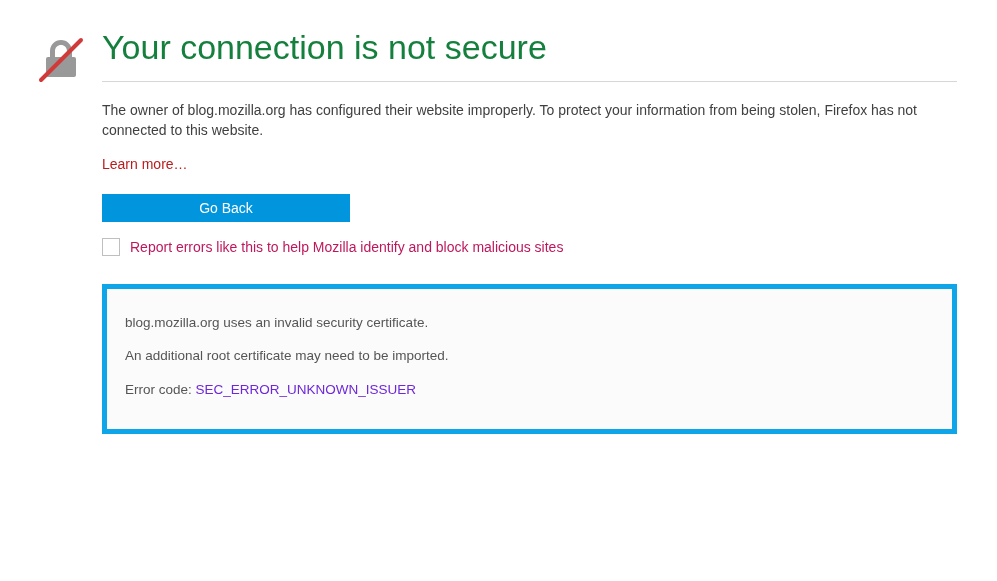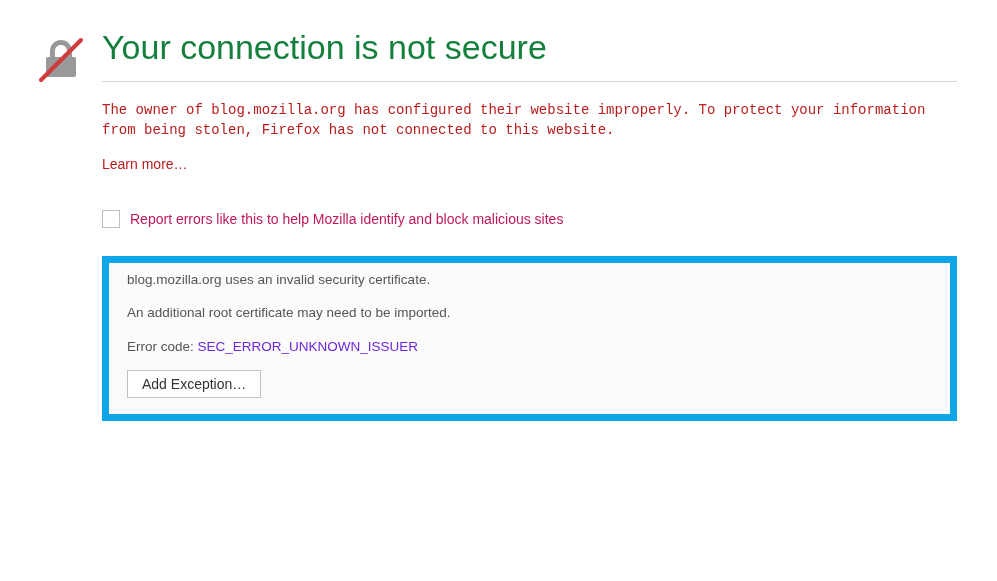--- a/index.html
+++ b/index.html
@@ -32,24 +32,23 @@
     color: #15803d;
     margin-bottom: 14px;
   }
   hr.title-rule {
     border: none;
     border-top: 1px solid #d6d6d6;
     margin-bottom: 18px;
   }
   .desc {
     font-size: 14px;
-    color: #b91c1c;
+    color: #404040;
     line-height: 1.45;
     margin-bottom: 14px;
-    font-family: Liberation Mono, monospace;
   }
   .learn-more {
     display: inline-block;
     color: #b91c1c;
     font-size: 14px;
     text-decoration: none;
     margin-bottom: 22px;
     cursor: pointer;
   }
   .button-row {
@@ -89,23 +88,23 @@
     border: 1px solid #bfbfbf;
     background: #ffffff;
     cursor: pointer;
     flex-shrink: 0;
   }
   .report-label {
     font-size: 14px;
     color: #be185d;
   }
   .details-panel {
-    border: 7px solid #0ea5e9;
+    border: 5px solid #0ea5e9;
     background: #fbfbfb;
-    padding: 7px 18px 16px 18px;
+    padding: 24px 18px 16px 18px;
   }
   .details-panel p {
     font-size: 13.5px;
     color: #555555;
     line-height: 1.45;
   }
   .details-panel .para-gap { height: 14px; }
   .error-code-line { margin-top: 14px; margin-bottom: 14px; }
   .error-code-link {
     color: #6d28d9;
@@ -141,30 +140,30 @@
 
   <div class="content-col">
     <h1 class="title">Your connection is not secure</h1>
     <hr class="title-rule">
 
     <p class="desc">The owner of blog.mozilla.org has configured their website improperly. To protect your information from being stolen, Firefox has not connected to this website.</p>
 
     <a class="learn-more">Learn more…</a>
 
     <div class="button-row">
+      <button class="btn btn-primary">Go Back</button>
     </div>
 
     <div class="report-row">
       <div class="checkbox"></div>
       <span class="report-label">Report errors like this to help Mozilla identify and block malicious sites</span>
     </div>
 
     <div class="details-panel">
       <p>blog.mozilla.org uses an invalid security certificate.</p>
       <div class="para-gap"></div>
       <p>An additional root certificate may need to be imported.</p>
       <p class="error-code-line">
         <span>Error code: </span><a class="error-code-link">SEC_ERROR_UNKNOWN_ISSUER</a>
       </p>
-      <button class="btn-exception">Add Exception…</button>
     </div>
   </div>
 </div>
 
 </body></html>

